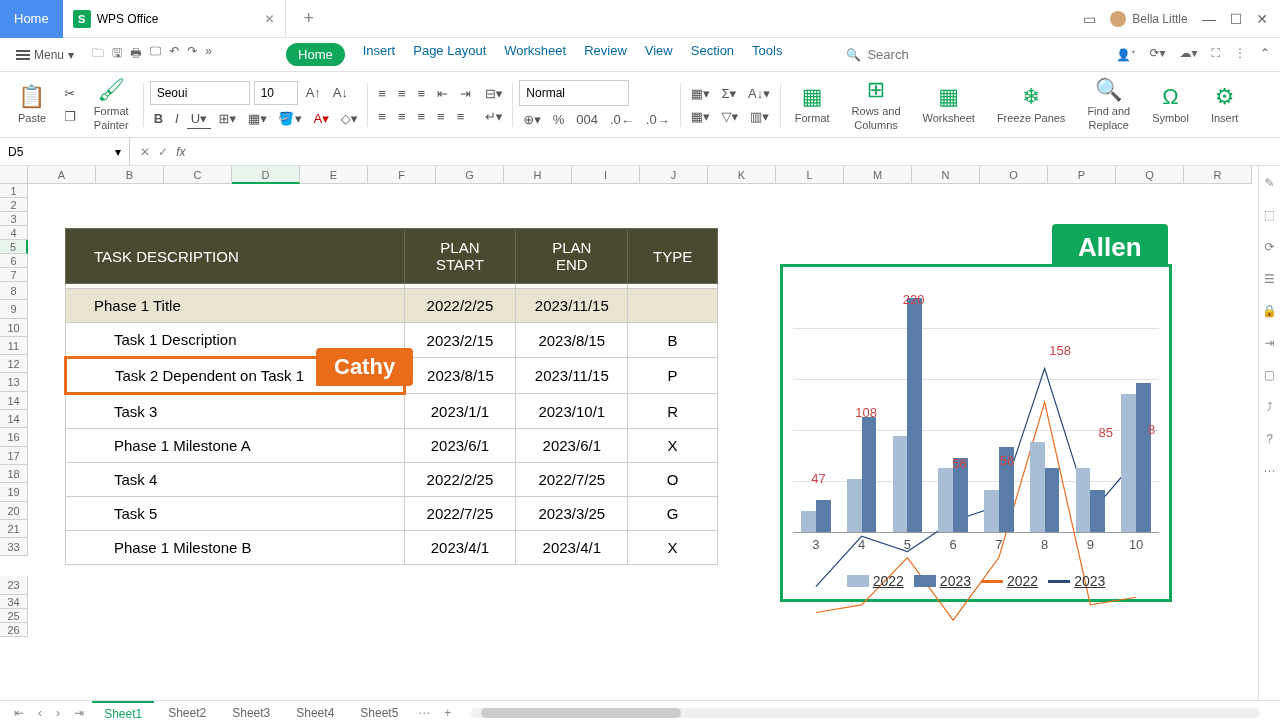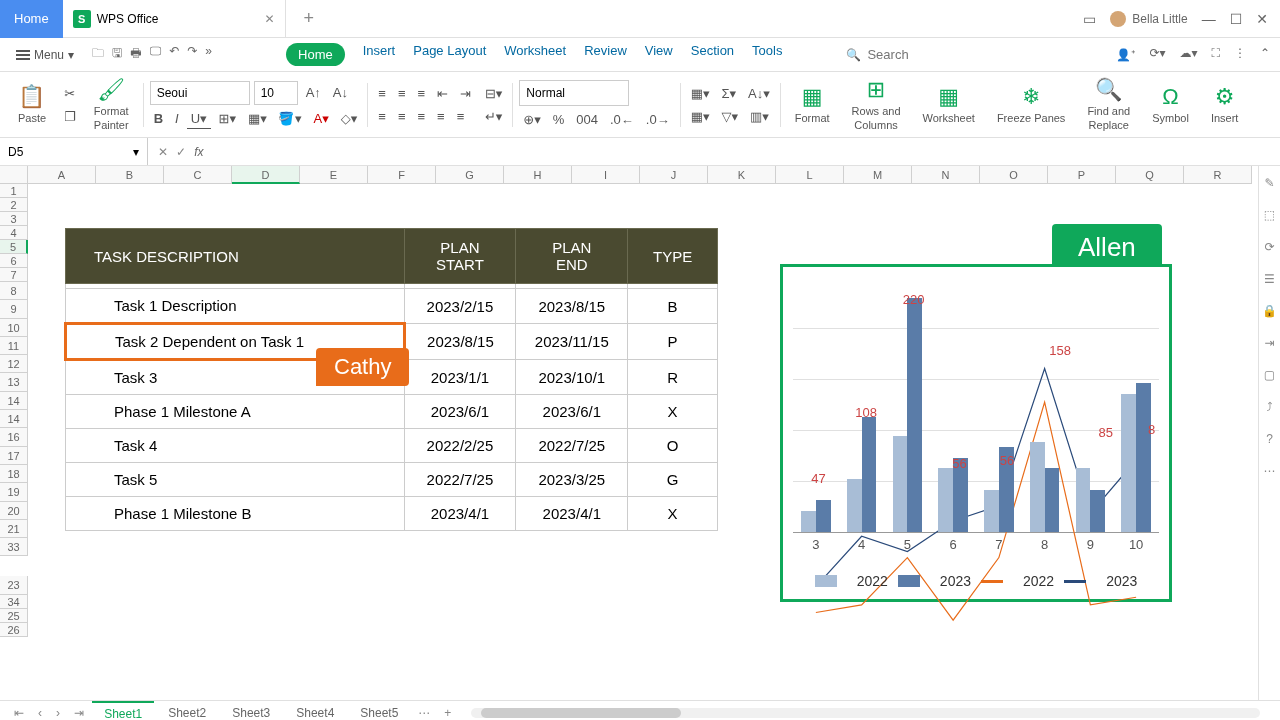--- a/index.html
+++ b/index.html
@@ -41,21 +41,21 @@
 .font-select { border: 1px solid #ccc; padding: 3px 6px; width: 100px; font-size: 12px; background: #fff; height: 24px; }
 .size-select { border: 1px solid #ccc; padding: 3px 6px; width: 44px; font-size: 12px; background: #fff; height: 24px; }
 .mini-btn { padding: 2px 4px; cursor: pointer; color: #555; font-size: 13px; display: inline-flex; align-items: center; }
 .normal-select { border: 1px solid #ccc; padding: 3px 6px; width: 110px; font-size: 12px; background: #fff; height: 26px; }
 .ribbon-label { font-size: 11px; color: #555; text-align: center; line-height: 1.2; }
 .vert-group { display: flex; flex-direction: column; gap: 4px; }
 .hrow { display: flex; gap: 4px; align-items: center; }
 
 
 .fbar { height: 28px; display: flex; align-items: center; border-bottom: 1px solid #e0e0e0; }
-.namebox { width: 148px; border-right: 1px solid #ccc; padding: 0 8px; display: flex; align-items: center; justify-content: space-between; height: 100%; }
+.namebox { width: 130px; border-right: 1px solid #ccc; padding: 0 8px; display: flex; align-items: center; justify-content: space-between; height: 100%; }
 .fx-btns { display: flex; gap: 8px; padding: 0 10px; color: #888; }
 .fx { font-style: italic; color: #666; }
 
 
 .sheet-area { position: relative; height: 534px; display: flex; }
 .col-headers { position: absolute; top: 0; left: 28px; right: 22px; height: 18px; display: flex; }
 .col-h { border-right: 1px solid #d0d0d0; border-bottom: 1px solid #d0d0d0; text-align: center; font-size: 11px; color: #666; background: #f8f8f8; line-height: 18px; }
 .col-h.active { border-bottom: 2px solid #0fa85a; background: #e8f5ed; }
 .row-headers { position: absolute; top: 18px; left: 0; width: 28px; }
 .row-h { border-right: 1px solid #d0d0d0; border-bottom: 1px solid #d0d0d0; text-align: center; font-size: 11px; color: #666; background: #f8f8f8; height: 14px; line-height: 14px; }
@@ -69,37 +69,37 @@
 .task-table th { background: #4a4a30; color: #fff; font-weight: normal; padding: 10px 8px; text-align: center; border: 1px solid #6a6a50; }
 .task-table th:first-child { text-align: left; padding-left: 28px; }
 .task-table td { border: 1px solid #ccc; padding: 8px 10px; text-align: center; background: #fff; }
 .task-table td:first-child { text-align: left; padding-left: 48px; }
 .task-table tr.phase td { background: #e8e4d0; font-weight: 500; }
 .task-table tr.phase td:first-child { padding-left: 28px; }
 .task-table .spacer td { padding: 2px; border: 1px solid #ccc; }
 .task-table tr.highlighted td:first-child { border: 3px solid #e86c1a; }
 
 
-.cursor-tag { position: absolute; padding: 6px 18px; border-radius: 4px 4px 4px 0; color: #fff; font-size: 22px; font-weight: 400; }
+.cursor-tag { position: absolute; padding: 6px 18px; border-radius: 4px 4px 4px 0; color: #fff; font-size: 22px; font-weight: 700; }
 .cathy { background: #e86c1a; top: 164px; left: 288px; }
 .allen { background: #0fa85a; top: 40px; left: 1024px; border-radius: 4px 4px 0 4px; font-size: 26px; padding: 8px 26px; }
 
 
 .chart-box { position: absolute; top: 80px; left: 752px; width: 392px; height: 338px; border: 3px solid #0fa85a; background: #fff; }
 .chart-inner { position: absolute; inset: 6px; }
 .chart-plot { position: absolute; top: 4px; left: 4px; right: 4px; bottom: 60px; border-bottom: 1px solid #999; }
 .chart-grid { position: absolute; inset: 0; }
 .chart-grid div { position: absolute; left: 0; right: 0; border-top: 1px solid #e0e0e0; }
 .bar { position: absolute; bottom: 0; background: #a8bdd6; }
 .bar.dark { background: #5a7ca8; }
 .line-svg { position: absolute; inset: 0; }
 .dlabel { position: absolute; font-size: 13px; color: #c44; font-weight: 500; }
 .xlabel { position: absolute; bottom: -20px; font-size: 13px; color: #555; transform: translateX(-50%); }
 .chart-legend { position: absolute; bottom: 4px; left: 0; right: 0; display: flex; justify-content: center; gap: 10px; font-size: 14px; color: #333; }
-.leg-item { display: flex; align-items: center; gap: 20px; }
+.leg-item { display: flex; align-items: center; gap: 4px; text-decoration: underline; }
 .leg-swatch { width: 22px; height: 12px; }
 .leg-line { width: 22px; height: 3px; }
 
 
 .side-panel { position: absolute; right: 0; top: 0; width: 22px; height: 100%; border-left: 1px solid #e0e0e0; display: flex; flex-direction: column; align-items: center; gap: 18px; padding-top: 10px; color: #888; }
 .side-panel span { cursor: pointer; }
 
 
 .sheet-tabs { height: 24px; display: flex; align-items: center; border-top: 1px solid #e0e0e0; padding: 0 8px; gap: 2px; }
 .nav-btn { padding: 2px 6px; color: #888; cursor: pointer; }
@@ -362,20 +362,26 @@
           <th style="width:112px"><span>PLAN</span><br><span>START</span></th>
           <th style="width:112px"><span>PLAN</span><br><span>END</span></th>
           <th style="width:90px">TYPE</th>
         </tr>
       </thead>
       <tbody id="task-tbody">
           <tr class="spacer">
             <td></td>
             <td></td>
             <td></td>
+            <td></td>
+          </tr>
+          <tr class="phase">
+            <td>Phase 1 Title</td>
+            <td>2022/2/25</td>
+            <td>2023/11/15</td>
             <td></td>
           </tr>
           <tr>
             <td>Task 1 Description</td>
             <td>2023/2/15</td>
             <td>2023/8/15</td>
             <td>B</td>
           </tr>
           <tr class="highlighted">
             <td>Task 2 Dependent on Task 1</td>

